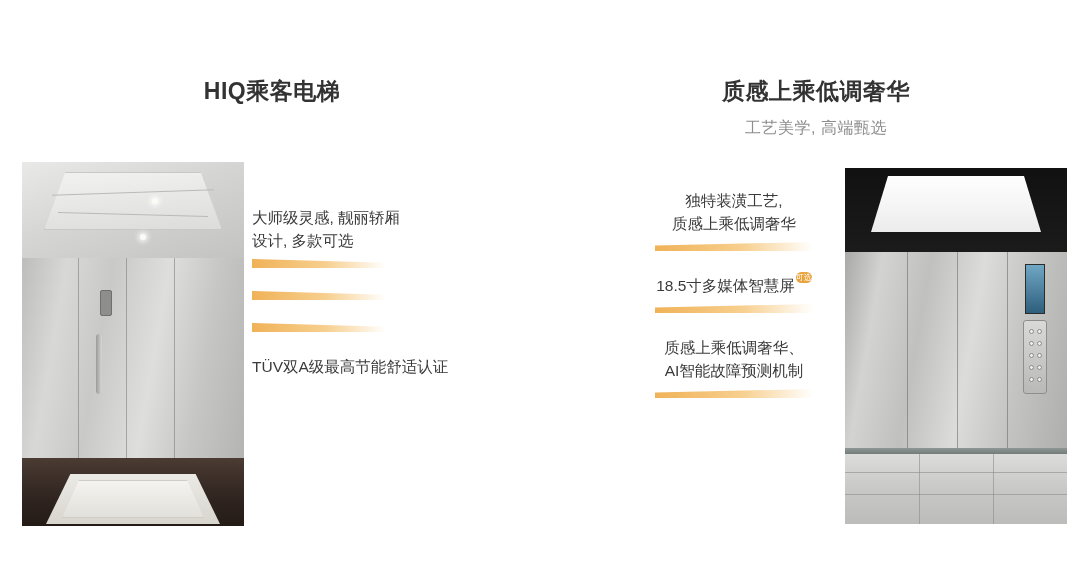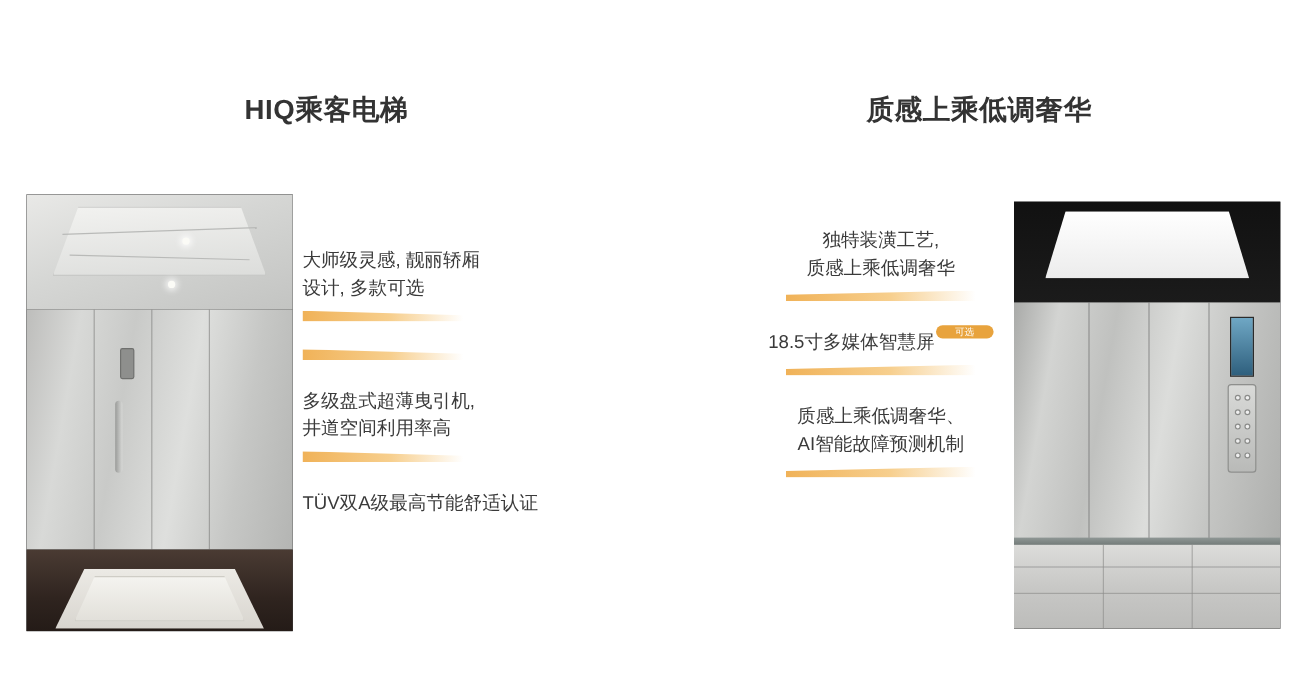--- a/index.html
+++ b/index.html
@@ -200,21 +200,21 @@
   }
 
   .badge {
     display: inline-block;
     vertical-align: super;
     font-size: 8px;
     line-height: 11px;
     color: #ffffff;
     background: #e8a33d;
     border-radius: 6px;
-    padding: 0 16px;
+    padding: 0 0;
     margin-left: 1px;
     position: relative;
     top: -5px;
   }
 </style>
 </head>
 <body>
 
 <div class="panel panel-left">
 
@@ -241,33 +241,32 @@
   <div class="features features-left">
     <div class="feature">
       <div class="feature-text">大师级灵感, 靓丽轿厢
 设计, 多款可选</div>
       <span class="underline"></span>
     </div>
     <div class="feature">
       <span class="underline"></span>
     </div>
     <div class="feature">
-      <div class="feature-text">多级盘式超薄曳引机,
-井道空间利用率高</div>
       <span class="underline"></span>
     </div>
     <div class="feature">
       <div class="feature-text">TÜV双A级最高节能舒适认证</div>
     </div>
   </div>
 </div>
 
 <div class="panel panel-right">
 
   <div class="panel-title">质感上乘低调奢华</div>
+  <div class="panel-subtitle">工艺美学, 高端甄选</div>
 
   <div class="features features-right" style="left:78px;">
     <div class="feature">
       <div class="feature-text">独特装潢工艺,
 质感上乘低调奢华</div>
       <span class="underline"></span>
     </div>
     <div class="feature">
       <div class="feature-text"><span>18.5寸多媒体智慧屏</span><span class="badge">可选</span></div>
       <span class="underline"></span>

